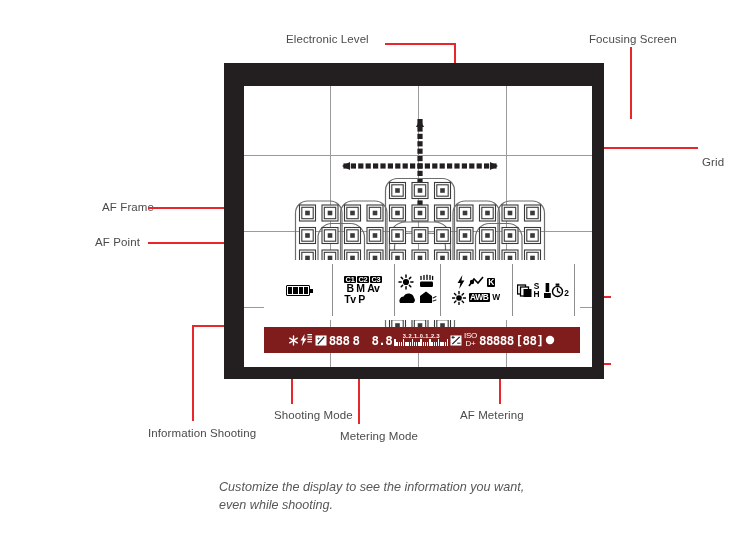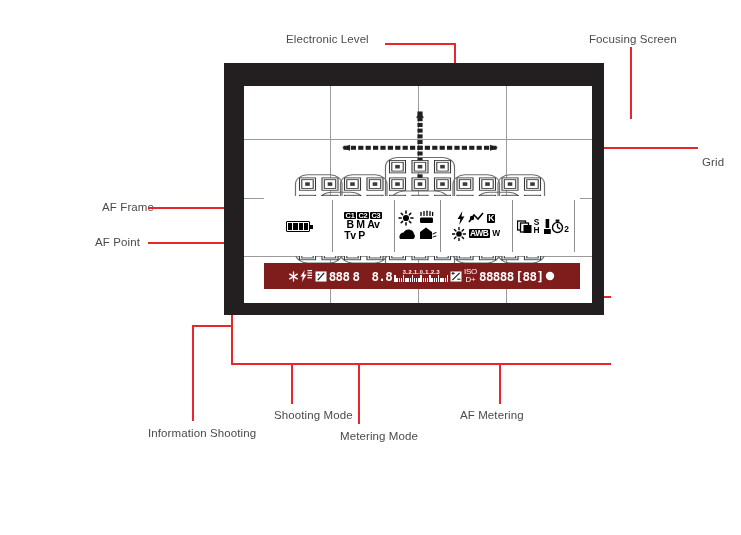--- a/index.html
+++ b/index.html
@@ -13,21 +13,21 @@
   .lbl{position:absolute;font-size:11.5px;color:#4b4b4b;white-space:nowrap;letter-spacing:.1px;}
   .lbl-r{text-align:right;}
 
   
   .ln{position:absolute;background:#e8272c;}
   .lnh{height:1.6px;}
   .lnv{width:1.6px;}
 
   
   #viewfinder{
-    position:absolute;left:224px;top:63px;width:380px;height:252px;
+    position:absolute;left:224px;top:63px;width:380px;height:316px;
     background:#231f20;box-sizing:border-box;
   }
   #screen{
     position:absolute;left:20px;top:23px;right:12px;bottom:12px;
     background:#ffffff;overflow:hidden;
   }
   .gridline{position:absolute;background:#9b9b9b;}
   .gv{width:1px;top:0;bottom:0;}
   .gh{height:1px;left:0;right:0;}
 
@@ -709,14 +709,18 @@
           <span class="seg7">[88]</span>
           <svg width="10" height="10" viewBox="0 0 10 10">
             <circle cx="5" cy="5" r="4.2" fill="#fff"></circle>
           </svg>
         </div>
       </div>
 
     </div>
   </div>
 
+  <div id="caption">
+    <div>Customize the display to see the information you want,</div>
+    <div>even while shooting.</div>
+  </div>
 
 </div>
 
 </body></html>

